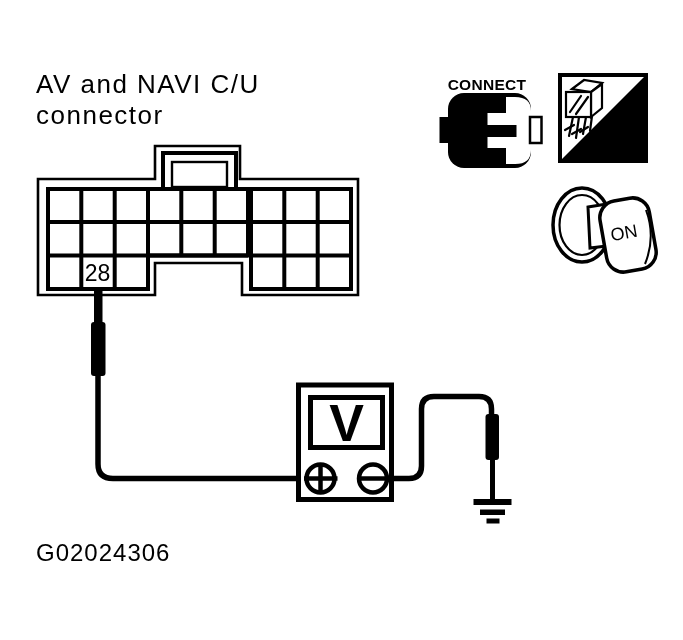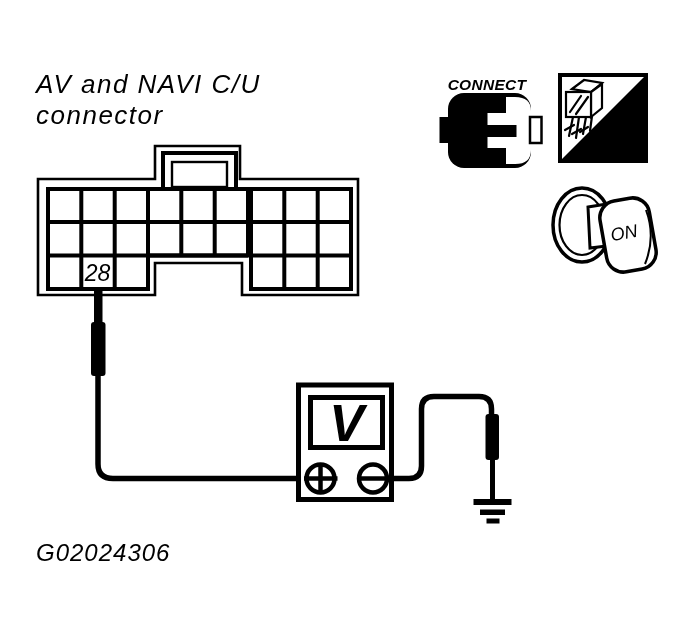--- a/index.html
+++ b/index.html
@@ -1,19 +1,18 @@
 <!DOCTYPE html>
 <html><head>
 <meta charset="utf-8">
 <style>
   html,body{margin:0;padding:0;background:#ffffff;}
   .canvas{
     position:relative;width:683px;height:640px;background:#ffffff;overflow:hidden;
     font-family:"Liberation Sans", sans-serif;
-    font-style:italic;
   }
   svg{position:absolute;left:0;top:0;}
   svg text{fill:#000000;}
 </style>
 </head>
 <body>
 
 <div class="canvas">
   <svg width="683" height="640" viewBox="0 0 683 640">
 

